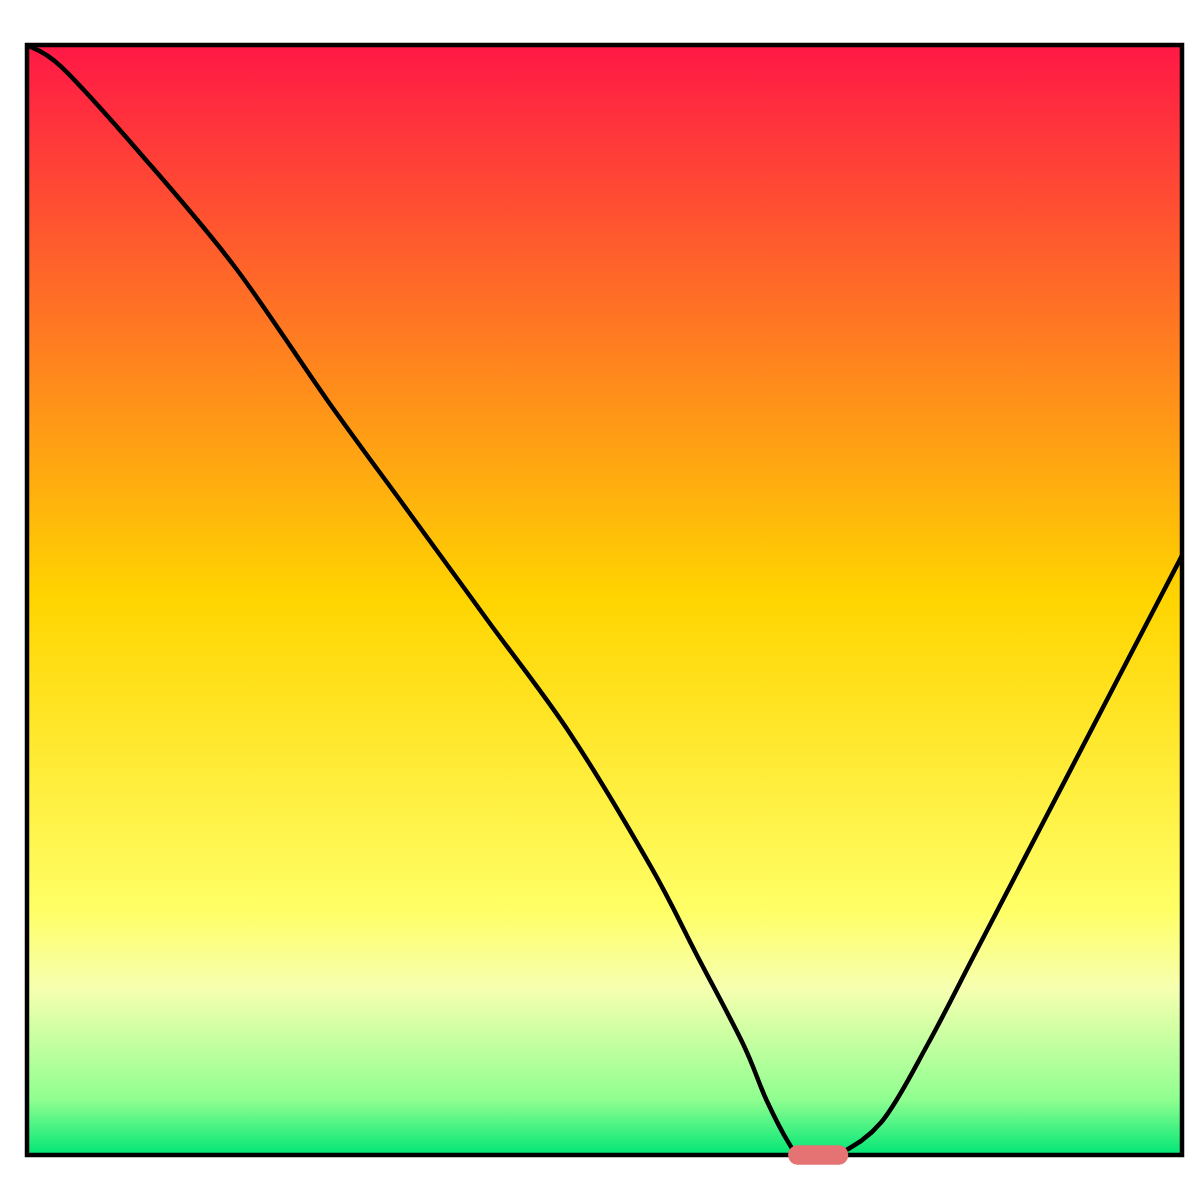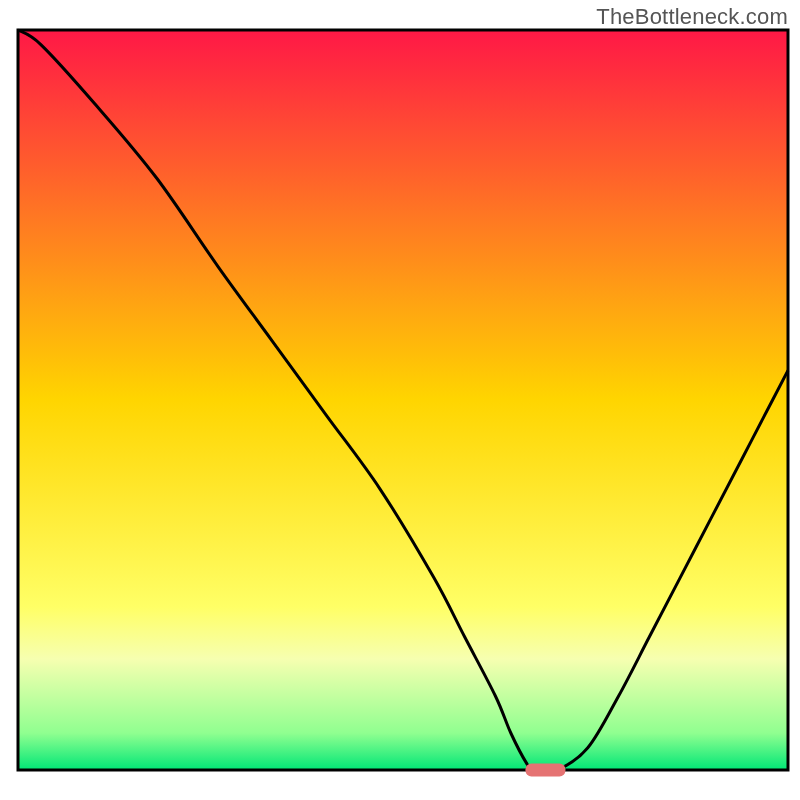--- a/index.html
+++ b/index.html
@@ -30,21 +30,20 @@
     position: absolute;
     top: 0;
     left: 0;
   }
 </style>
 </head>
 <body>
 
 <div class="chart-container">
 
-  <div class="watermark">TheBottleneck.com</div>
 
   <svg class="plot" width="800" height="800" viewBox="0 0 800 800">
 
     <defs>
       <linearGradient id="bg-grad" x1="0" y1="0" x2="0" y2="1">
 
       <stop offset="0%" stop-color="#ff1846"></stop>
           <stop offset="50%" stop-color="#ffd500"></stop>
           <stop offset="78%" stop-color="#ffff66"></stop>
           <stop offset="85%" stop-color="#f6ffb0"></stop>

